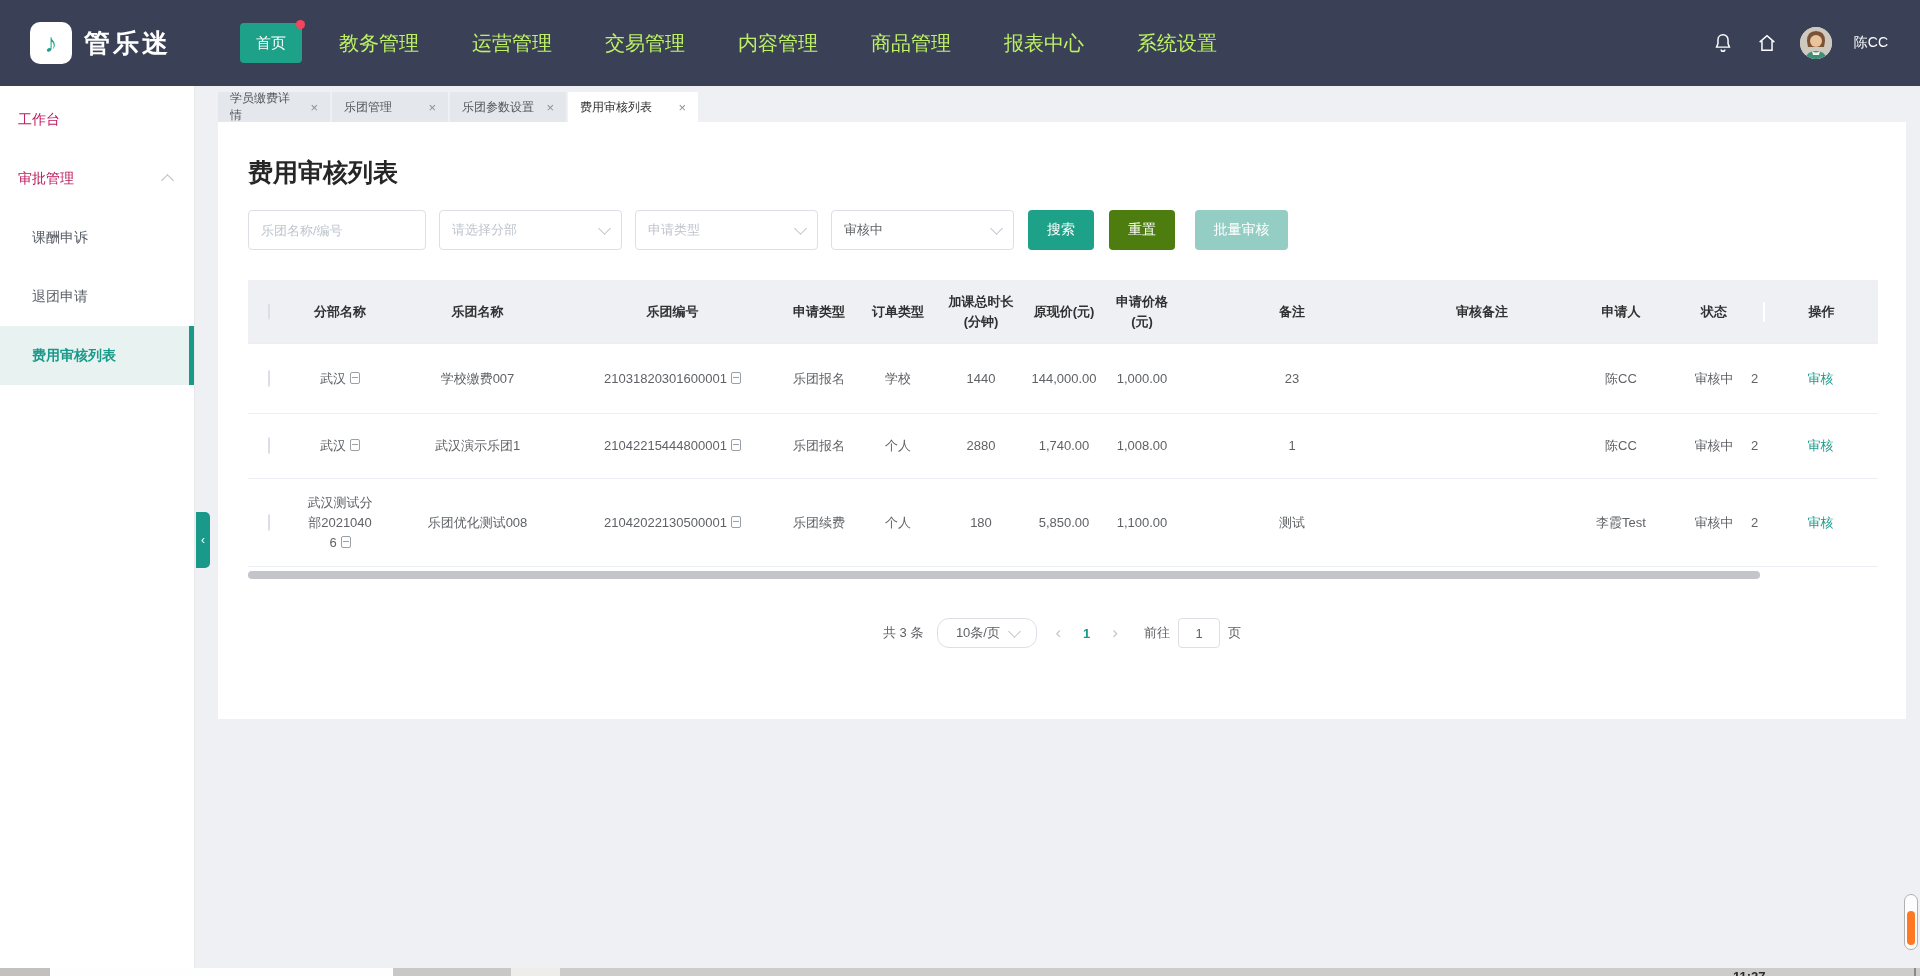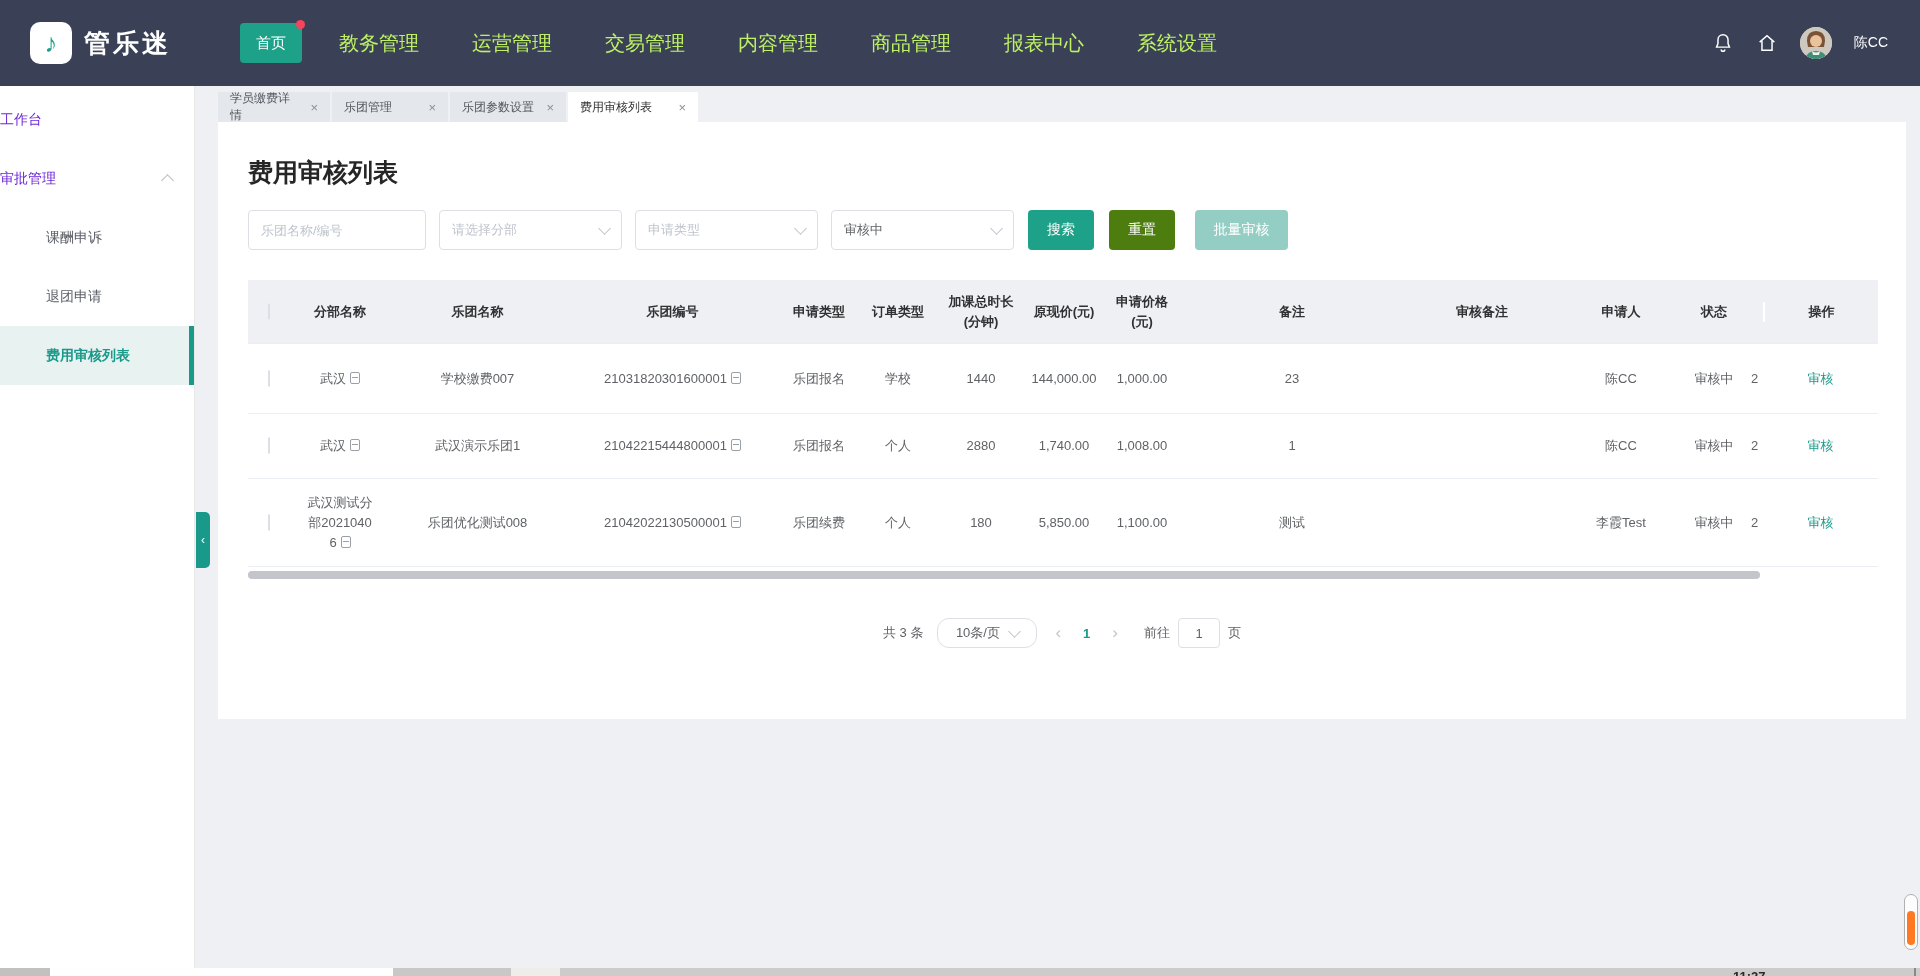--- a/index.html
+++ b/index.html
@@ -17,22 +17,22 @@
   .nav-pill { position:relative; background:#1da189; color:#fff; width:62px; height:40px; border-radius:4px; display:flex; align-items:center; justify-content:center; font-size:15px; margin-right:-16px; cursor:pointer; }
   .nav-dot { position:absolute; top:-3px; right:-3px; width:9px; height:9px; border-radius:50%; background:#f5455c; }
   .nav-item { color:#bef264; font-size:20px; cursor:pointer; white-space:nowrap; }
   .nav-right { position:absolute; right:32px; top:0; height:86px; display:flex; align-items:center; gap:22px; }
   .nav-ico { width:22px; height:22px; cursor:pointer; }
   .avatar { width:32px; height:32px; border-radius:50%; overflow:hidden; background:#cfc8bf; cursor:pointer; }
   .nav-user { color:#fff; font-size:14px; cursor:pointer; }
 
   
   .sidebar { position:absolute; left:0; top:86px; width:195px; height:882px; background:#fff; border-right:1px solid #e8e8e8; padding-top:4px; }
-  .side-item { height:59px; display:flex; align-items:center; font-size:14px; color:#6d28d9; cursor:pointer; position:relative; }
-  .side-sub { padding-left:46px; color:#5a5e66; }
+  .side-item { height:59px; display:flex; align-items:center; font-size:14px; color:#be185d; padding-left:18px; cursor:pointer; position:relative; }
+  .side-sub { padding-left:32px; color:#5a5e66; }
   .side-chev { position:absolute; right:22px; width:9px; height:9px; border-right:1.5px solid #b6b9c0; border-bottom:1.5px solid #b6b9c0; transform:rotate(-135deg); margin-top:4px; }
   .side-active { background:#e8f3f1; color:#19998a; border-right:5px solid #19998a; font-weight:600; }
   .collapse-handle { position:absolute; left:196px; top:512px; width:14px; height:56px; background:#19998a; border-radius:0 5px 5px 0; color:#fff; display:flex; align-items:center; justify-content:center; font-size:12px; cursor:pointer; }
   .collapse-handle::before { content:"‹"; }
 
   
   .tabbar { position:absolute; left:218px; top:92px; height:30px; display:flex; }
   .tab { height:30px; background:#e4e7ec; margin-right:2px; display:flex; align-items:center; justify-content:space-between; padding:0 12px; font-size:12px; color:#54585f; cursor:pointer; }
   .tab.active { background:#fff; color:#303133; }
   .tab-close { color:#8b8f99; font-size:13px; margin-left:10px; cursor:pointer; }

